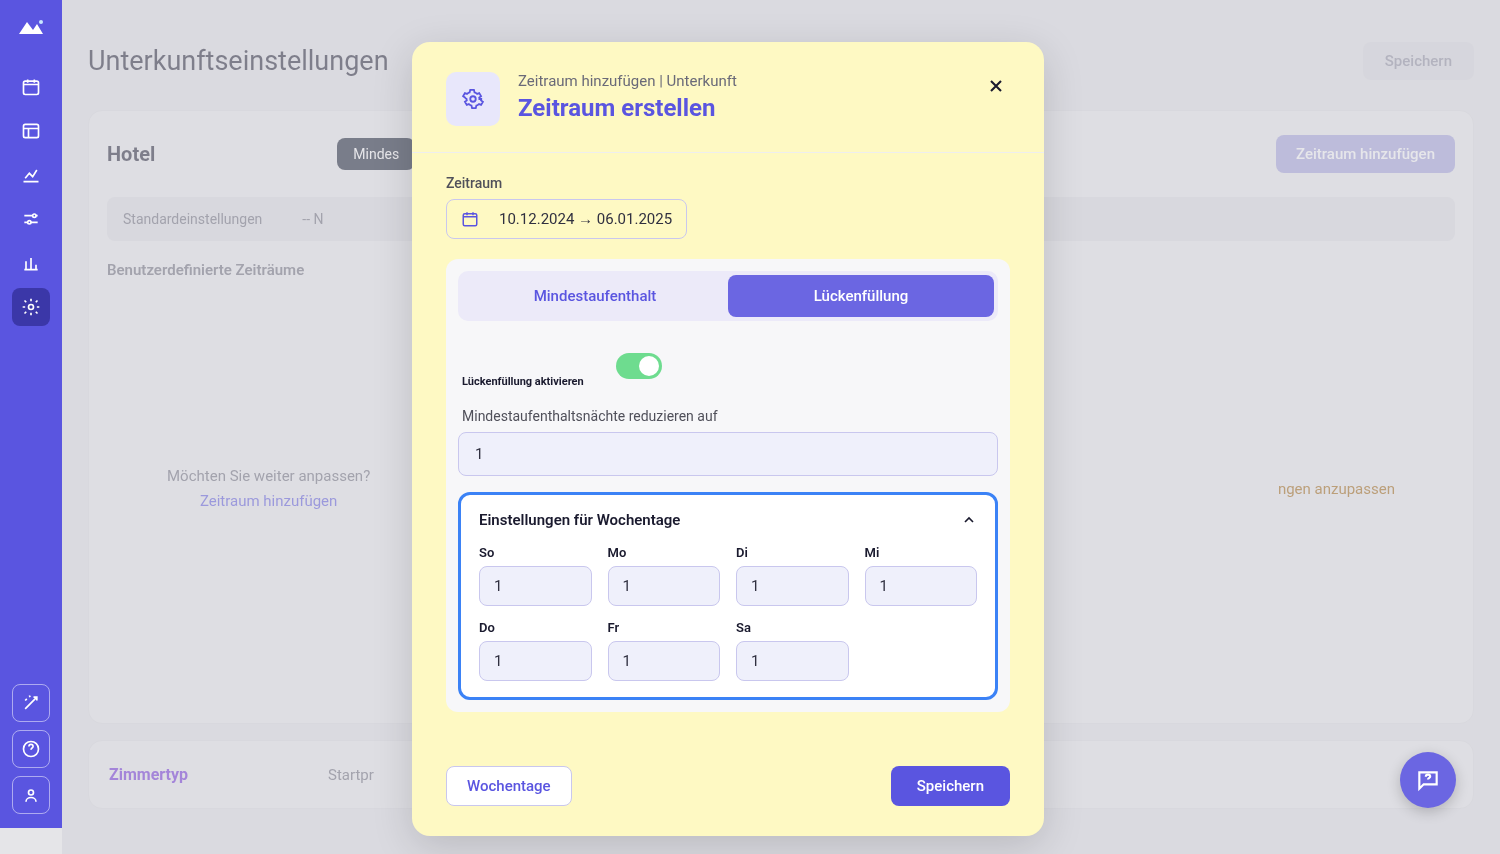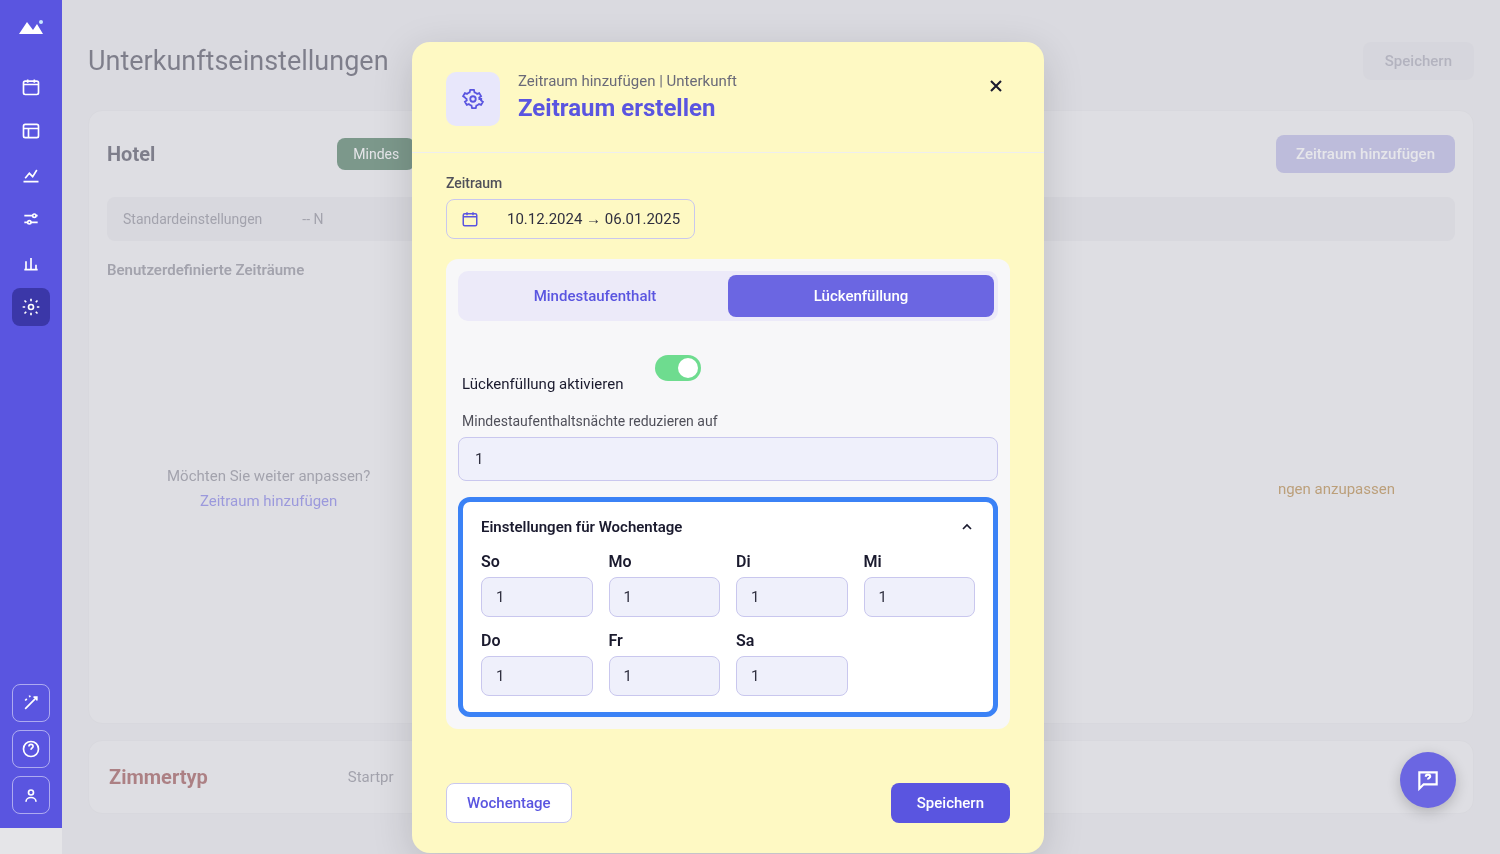--- a/index.html
+++ b/index.html
@@ -17,68 +17,68 @@
 
 
 .page { position: absolute; left: 62px; top: 0; right: 0; bottom: 0; padding: 42px 26px 0 26px; }
 .page-title-row { display: flex; align-items: center; justify-content: space-between; }
 .page-title { font-size: 27px; font-weight: 400; color: #1a1a2e; }
 .save-pill { background: #dcdce2; color: #8f8fa0; border-radius: 8px; padding: 10px 22px; font-size: 15px; font-weight: 500; }
 
 .card { background: #ededef; border-radius: 14px; margin-top: 30px; padding: 24px 18px; border: 1px solid #e0e0e4; }
 .card-h { display: flex; align-items: center; gap: 32px; }
 .card-h h2 { font-size: 20px; font-weight: 700; color: #1a1a2e; }
-.tab-pill { background: #14532d; color: #fff; border-radius: 8px; padding: 8px 16px; font-size: 14px; margin-left: 150px; }
+.tab-pill { background: #0f172a; color: #fff; border-radius: 8px; padding: 8px 16px; font-size: 14px; margin-left: 150px; }
 .add-period-pill { background: #a4a2dd; color: #fff; border-radius: 8px; padding: 10px 20px; font-size: 15px; font-weight: 500; margin-left: auto; }
 
 .defaults-row { background: #e0e0e4; border-radius: 8px; padding: 14px 16px; margin-top: 24px; display: flex; gap: 40px; color: #6a6a78; font-size: 14px; }
 .custom-periods-label { margin-top: 20px; color: #6a6a78; font-size: 15px; font-weight: 600; }
 .periods-body { height: 420px; display: flex; align-items: center; justify-content: space-between; padding: 0 60px; }
 .periods-body .msg { text-align: center; color: #6a6a78; font-size: 15px; line-height: 1.7; }
 .periods-body .msg .link { color: #5a55e0; cursor: pointer; }
 .periods-body .msg2 { color: #a16207; font-size: 15px; margin-left: auto; }
 
 .card2 { background: #ededef; border-radius: 14px; margin-top: 16px; padding: 24px 20px; display: flex; align-items: center; gap: 140px; border: 1px solid #e0e0e4;}
-.card2 h2 { font-size: 20px; font-weight: 700; color: #7f1d1d; }
+.card2 h2 { font-size: 16px; font-weight: 700; color: #6d28d9; }
 .card2 .startpr { color: #6a6a78; font-size: 15px; }
 
 
 .modal { position: absolute; left: 412px; top: 42px; width: 632px; background: #fef9c3; border-radius: 18px; box-shadow: 0 10px 40px rgba(0,0,0,0.15); overflow: hidden; }
 .modal-header { display: flex; align-items: flex-start; padding: 30px 34px 26px 34px; border-bottom: 1px solid #eee; }
 .modal-header .icon-square { width: 54px; height: 54px; background: #e8e7fb; border-radius: 10px; display: flex; align-items: center; justify-content: center; margin-right: 18px; }
 .modal-header .icon-square svg { width: 22px; height: 22px; stroke: #5a55e0; fill: none; stroke-width: 2; }
 .modal-header .titles .breadcrumb { color: #6a6a78; font-size: 15px; margin-bottom: 4px; }
 .modal-header .titles h2 { color: #5a55e0; font-size: 24px; font-weight: 700; }
 .modal-header .close { margin-left: auto; font-size: 22px; color: #1a1a2e; cursor: pointer; background: none; border: none; padding: 4px; }
 
 .modal-body { padding: 22px 34px 10px 34px; }
 .field-label { font-size: 14px; color: #50505a; font-weight: 500; margin-bottom: 8px; }
-.date-input { display: inline-flex; align-items: center; gap: 28px; border: 1.5px solid #c9c7ee; border-radius: 8px; padding: 10px 14px; font-size: 15px; color: #303040; }
+.date-input { display: inline-flex; align-items: center; gap: 20px; border: 1.5px solid #c9c7ee; border-radius: 8px; padding: 10px 14px; font-size: 15px; color: #303040; }
 .date-input svg { width: 18px; height: 18px; stroke: #5a55e0; fill: none; stroke-width: 2; }
 
 .panel { background: #f7f7f9; border-radius: 12px; margin-top: 20px; padding: 12px; }
 .tabs-inner { display: flex; gap: 0; background: #eceaf9; border-radius: 10px; padding: 4px; }
 .tabs-inner .tab { flex: 1; text-align: center; padding: 12px 8px; font-size: 15px; color: #5a55e0; border-radius: 8px; cursor: pointer; font-weight: 500;}
 .tabs-inner .tab.active { background: #6b66e2; color: #fff; }
 
 .toggle-row { display: flex; align-items: center; justify-content: flex-start; gap: 20px; margin: 22px 4px 0 4px; }
-.toggle-row .label { font-size: 15px; color: #1a1a2e; font-weight: 400; margin-top: 32px; }
+.toggle-row .label { font-size: 11px; color: #1a1a2e; font-weight: 700; margin-top: 32px; }
 .switch { width: 46px; height: 26px; background: #6edc8f; border-radius: 13px; position: relative; cursor: pointer; margin-left: 12px;}
 .switch::after { content: ""; position: absolute; right: 3px; top: 3px; width: 20px; height: 20px; background: #fff; border-radius: 50%; }
 
 .reduce-label { font-size: 14px; color: #50505a; margin: 20px 4px 8px 4px; }
 .reduce-input { width: 100%; border: 1.5px solid #c9c7ee; background: #eff0fb; border-radius: 8px; padding: 12px 16px; font-size: 15px; color: #303040; }
 
-.weekday-card { background: #fff; border-radius: 12px; margin-top: 16px; padding: 16px 18px; border: 5px solid #3b82f6; }
+.weekday-card { background: #fff; border-radius: 12px; margin-top: 16px; padding: 16px 18px; border: 3px solid #3b82f6; }
 .weekday-head { display: flex; align-items: center; justify-content: space-between; cursor: pointer; }
 .weekday-head .t { font-size: 15px; font-weight: 600; color: #1a1a2e; }
 .weekday-head svg { width: 16px; height: 16px; stroke: #1a1a2e; fill: none; stroke-width: 2.5; }
 .weekday-grid { display: grid; grid-template-columns: repeat(4, 1fr); gap: 14px 16px; margin-top: 16px; }
 .wd { }
-.wd .wl { font-size: 16px; font-weight: 600; color: #1a1a2e; margin-bottom: 6px; }
+.wd .wl { font-size: 13px; font-weight: 600; color: #1a1a2e; margin-bottom: 6px; }
 .wd input { width: 100%; border: 1.5px solid #c9c7ee; background: #eff0fb; border-radius: 8px; padding: 10px 14px; font-size: 15px; color: #303040; }
 
 .modal-footer { display: flex; justify-content: space-between; padding: 44px 34px 30px 34px; }
 .btn-outline { border: 1.5px solid #c9c7ee; color: #5a55e0; background: #fff; border-radius: 8px; padding: 10px 20px; font-size: 15px; font-weight: 500; cursor: pointer; }
 .btn-primary { background: #5a55e0; color: #fff; border: none; border-radius: 8px; padding: 10px 26px; font-size: 15px; font-weight: 500; cursor: pointer; }
 
 
 .fab { position: absolute; right: 44px; bottom: 46px; width: 56px; height: 56px; background: #6b66e2; border-radius: 50%; display: flex; align-items: center; justify-content: center; box-shadow: 0 4px 14px rgba(0,0,0,0.2); cursor: pointer; }
 .fab svg { width: 26px; height: 26px; stroke: #fff; fill: none; stroke-width: 2; }
 

